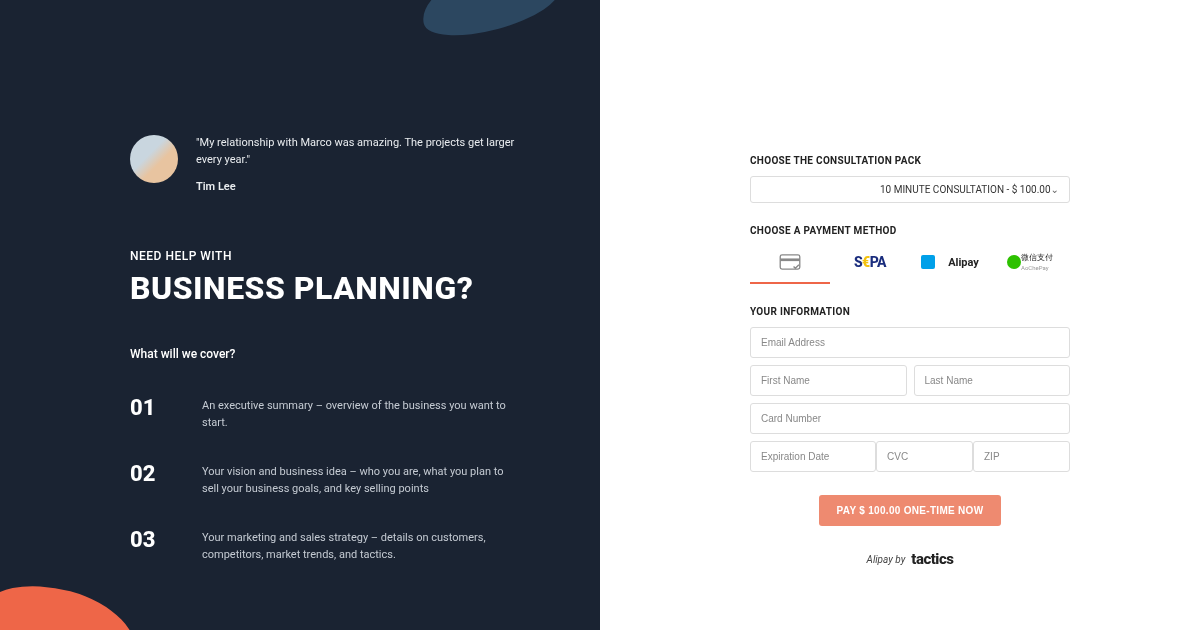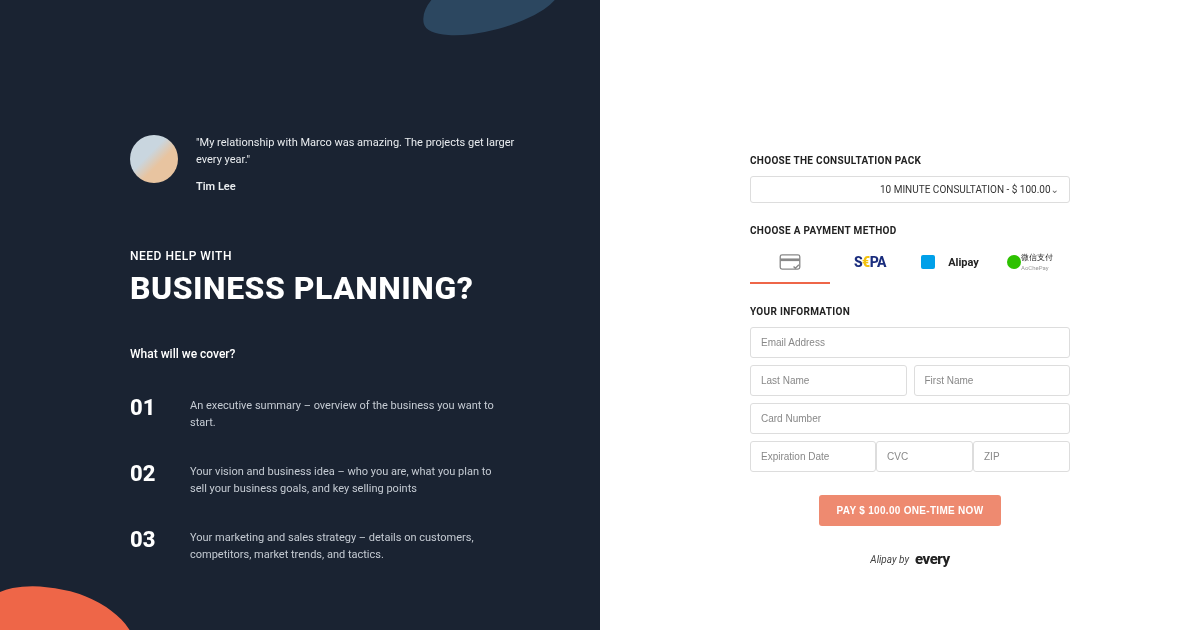--- a/index.html
+++ b/index.html
@@ -51,21 +51,21 @@
     border-radius: 50%;
     background: linear-gradient(135deg, #c9d6df 40%, #e8c4a0 60%);
     flex-shrink: 0;
   }
   .quote { font-size: 11px; line-height: 1.5; color: #e9ecef; }
   .author { font-size: 11px; font-weight: 600; margin-top: 12px; color: #e9ecef; }
   .subhead { font-size: 12px; letter-spacing: 0.5px; margin-top: 56px; font-weight: 500; }
   .heading { font-size: 32px; font-weight: 800; letter-spacing: 0.5px; margin-top: 6px; }
   .cover-q { font-size: 12px; font-weight: 500; margin-top: 40px; }
   .items { margin-top: 34px; }
-  .item { display: flex; gap: 22px; align-items: flex-start; margin-bottom: 30px; }
+  .item { display: flex; gap: 34px; align-items: flex-start; margin-bottom: 30px; }
   .num { font-size: 22px; font-weight: 800; width: 38px; flex-shrink: 0; }
   .desc { font-size: 11px; line-height: 1.55; color: #c5cbd3; max-width: 320px; padding-top: 2px; }
 
   .right-panel {
     width: 50%;
     height: 100%;
     background: #fff;
     padding: 155px 130px 0 150px;
     position: relative;
   }
@@ -194,29 +194,29 @@
       <span class="wechat">
           <span class="we-circ"></span>
           <span><span>微信支付</span><br><span style="font-size:6px;color:#999">AoChePay</span></span>
         </span>
     </div>
   </div>
 
   <div class="label">YOUR INFORMATION</div>
   <input class="inp" placeholder="Email Address" style="">
   <div class="grid">
+    <input class="inp" placeholder="First Name" style="">
     <input class="inp" placeholder="Last Name" style="">
-    <input class="inp" placeholder="First Name" style="">
   </div>
   <input class="inp" placeholder="Card Number" style="">
   <div class="grid-3">
     <input class="inp" placeholder="Expiration Date" style="">
     <input class="inp" placeholder="CVC" style="">
     <input class="inp" placeholder="ZIP" style="">
   </div>
 
   <button class="pay-btn">PAY $ 100.00 ONE-TIME NOW</button>
 
   <div class="powered">
     <span>Alipay by</span>
-    <span class="stripe">every</span>
+    <span class="stripe">tactics</span>
   </div>
 </div>
 
 </body></html>

